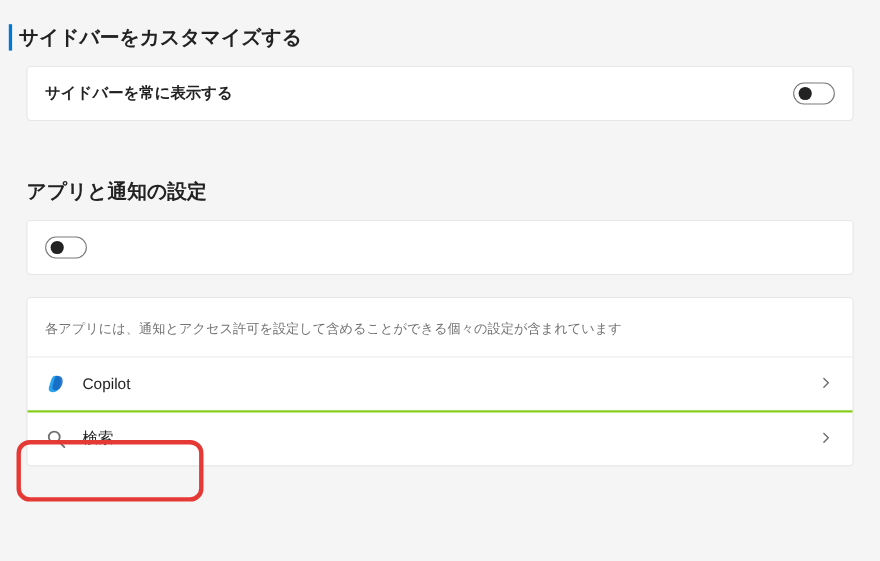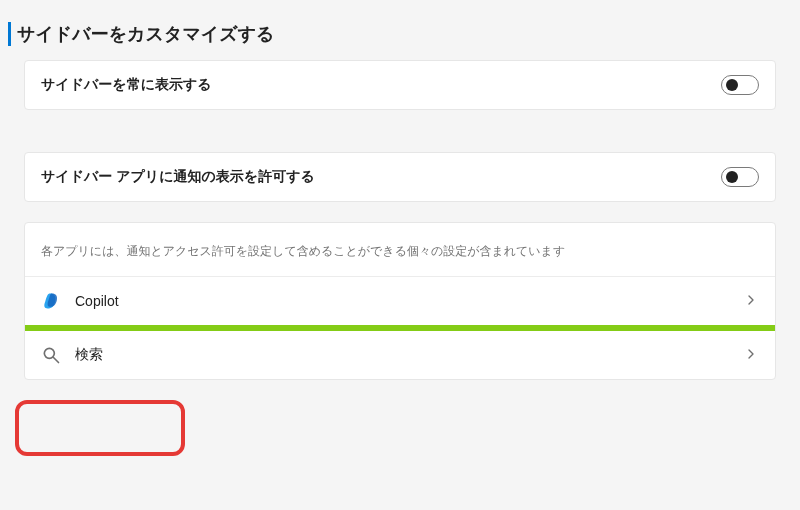--- a/index.html
+++ b/index.html
@@ -27,21 +27,21 @@
     margin-top: 22px;
     margin-bottom: 14px;
     padding-top: 0; padding-bottom: 0;
     font-size: 18px;
   }
 
   
   .card {
     background: #ffffff;
     border: 1px solid #e6e6e6;
-    margin: 0 24px 12px 24px;
+    margin: 0 24px 0 24px;
     border-radius: 4px;
   }
   .card.stack > .row + .row { border-top: 1px solid #ececec; }
 
   .row {
     display: flex;
     align-items: center;
     padding: 14px 16px;
     gap: 12px;
   }
@@ -109,21 +109,21 @@
   .app-header .h-desc {
     font-size: 12px;
     color: #737373;
     margin-top: 6px;
   }
   .app-row {
     display: flex;
     align-items: center;
     padding: 14px 16px;
     gap: 14px;
-    border-bottom: 6px solid #84cc16;
+    border-bottom: 2px solid #84cc16;
   }
   .app-row:last-child { border-bottom: none; }
   .app-row .app-icon {
     width: 20px;
     height: 20px;
     flex: 0 0 20px;
     display: flex;
     align-items: center;
     justify-content: center;
   }
@@ -160,26 +160,24 @@
         <div class="title">サイドバーを常に表示する</div>
       </div>
       <div class="toggle">
         <div class="knob"></div>
       </div>
     </div>
   </div>
 
   <div class="group-spacer"></div>
 
+  <div class="section-heading">アプリと通知の設定</div>
 
   <div class="card">
     <div class="row">
-      <div class="label-block">
-        <div class="title">サイドバー アプリに通知の表示を許可する</div>
-      </div>
       <div class="toggle">
         <div class="knob"></div>
       </div>
     </div>
   </div>
 
   <div class="app-card">
     <div class="app-header">
       <div class="h-desc">各アプリには、通知とアクセス許可を設定して含めることができる個々の設定が含まれています</div>
     </div>

